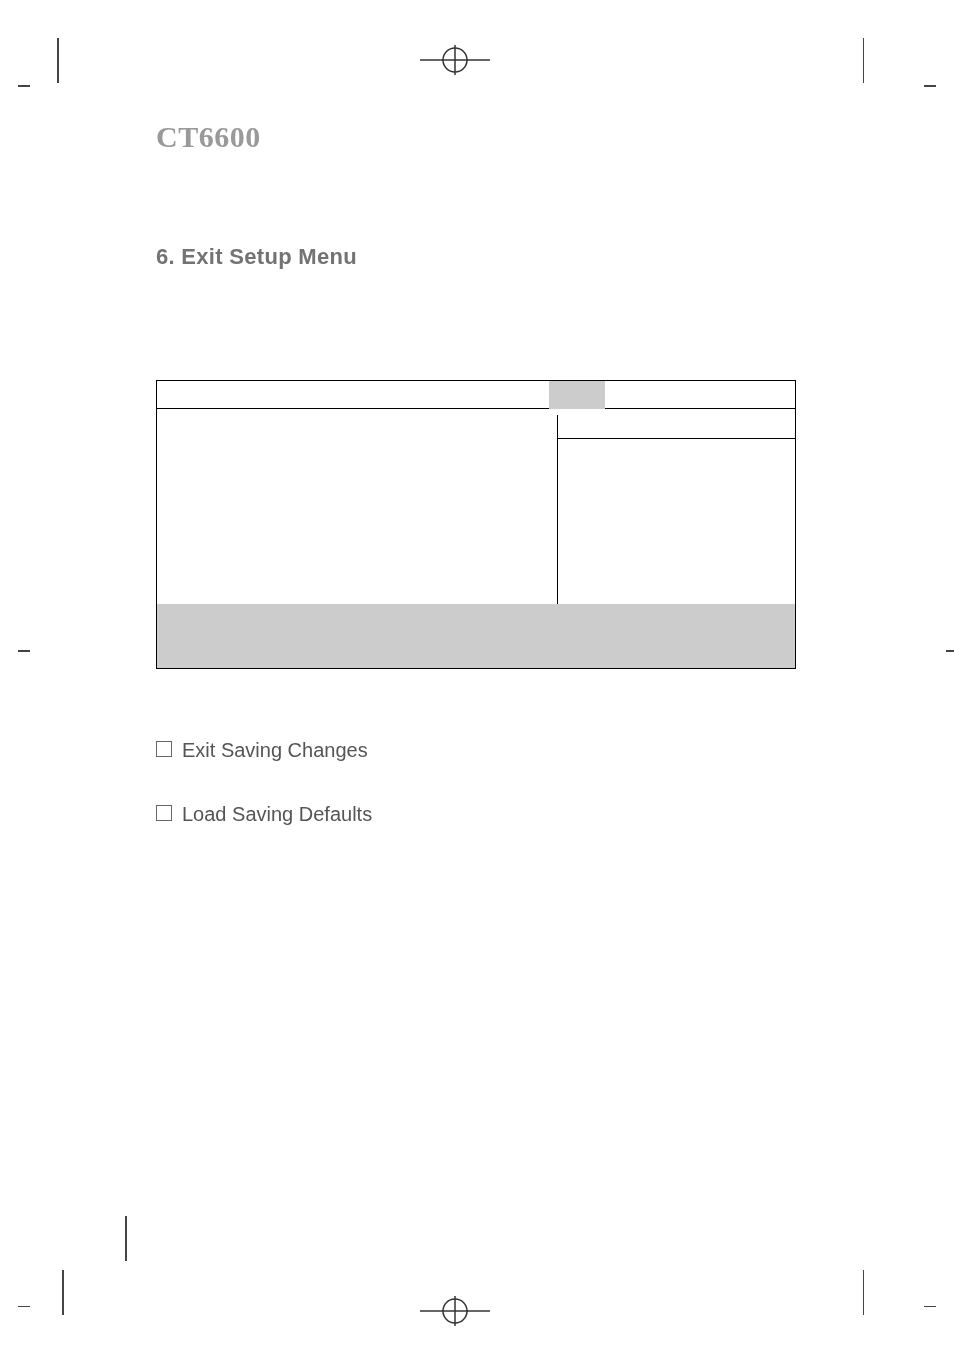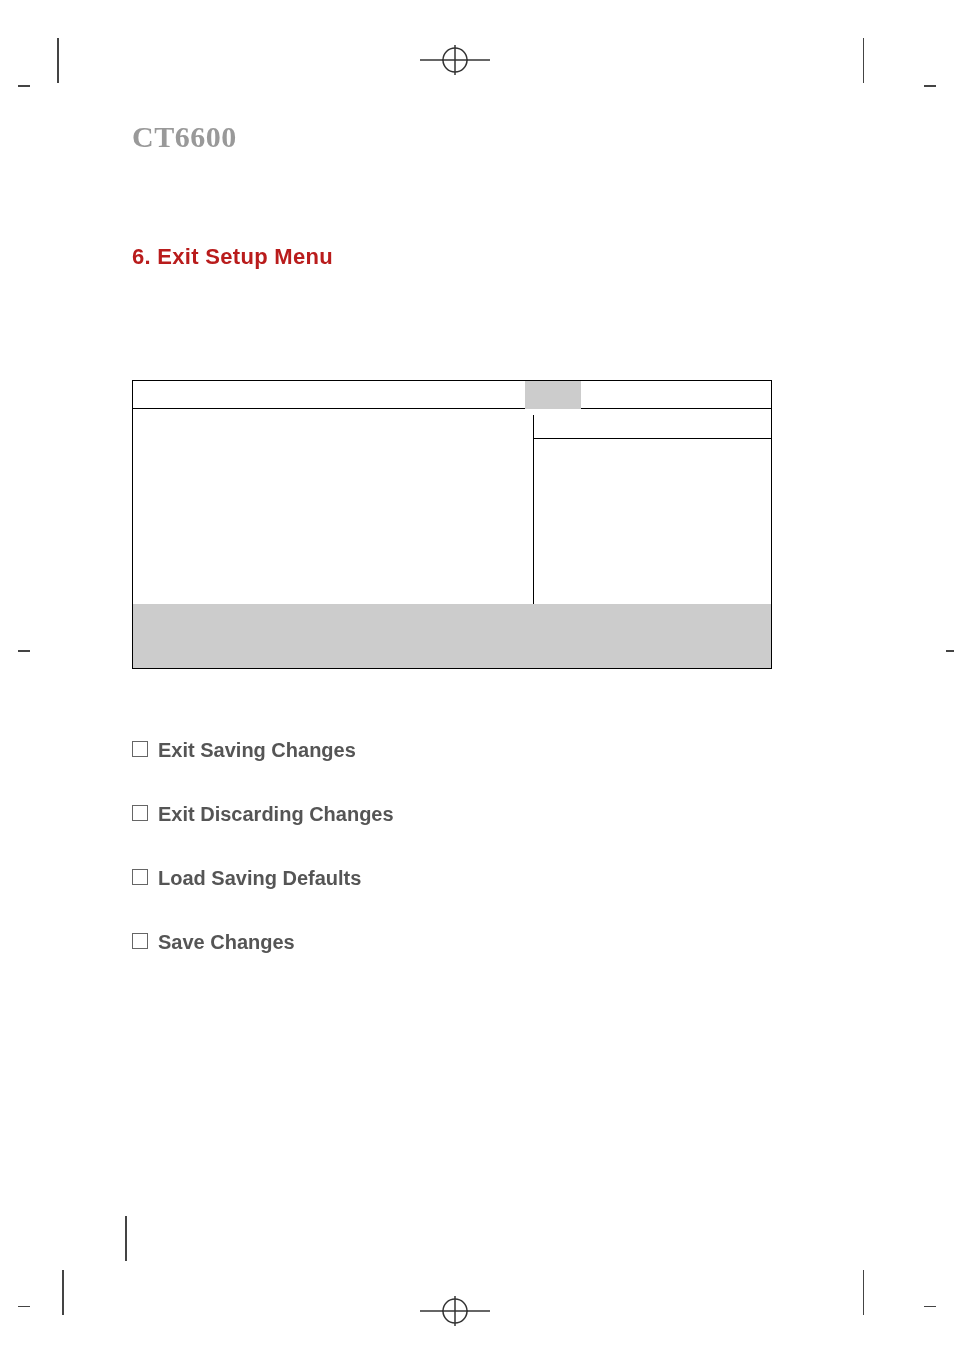--- a/index.html
+++ b/index.html
@@ -48,38 +48,38 @@
     }
     .reg-top { top: 40px; left: 420px; }
     .reg-bottom { bottom: 20px; left: 420px; }
     
     .reg-mark svg { width: 100%; height: 100%; }
     
     
     .page-content {
       position: absolute;
       top: 120px;
-      left: 132px;
+      left: 156px;
       width: 640px;
     }
     
     .model-name {
       font-family: Georgia, 'Times New Roman', serif;
       font-size: 30px;
       font-weight: bold;
       color: #999999;
       letter-spacing: 0.5px;
       margin-bottom: 90px;
     }
     
     .section-heading {
       font-family: Arial, Helvetica, sans-serif;
       font-size: 22px;
       font-weight: 900;
-      color: #b91c1c;
+      color: #737373;
       margin-bottom: 110px;
       letter-spacing: 0.3px;
     }
     
     
     .bios-box {
       border: 1.5px solid #000;
       width: 640px;
       background: #fff;
     }
@@ -124,21 +124,20 @@
     
     .bios-footer {
       background: #cccccc;
       height: 64px;
       width: 100%;
     }
     
     
     .options {
       margin-top: 68px;
-      font-weight: bold;
     }
     .option-item {
       display: flex;
       align-items: flex-start;
       margin-bottom: 38px;
       font-size: 20px;
       color: #555555;
       line-height: 1.3;
     }
     .checkbox {
@@ -210,24 +209,16 @@
     <div class="bios-footer"></div>
   </div>
 
   <div class="options">
     <div class="option-item">
       <span class="checkbox"></span>
       <span class="option-label">Exit Saving Changes</span>
     </div>
     <div class="option-item">
       <span class="checkbox"></span>
-      <span class="option-label">Exit Discarding Changes</span>
-    </div>
-    <div class="option-item">
-      <span class="checkbox"></span>
       <span class="option-label">Load Saving Defaults</span>
-    </div>
-    <div class="option-item">
-      <span class="checkbox"></span>
-      <span class="option-label">Save Changes</span>
     </div>
   </div>
 </div>
 
 </body></html>

